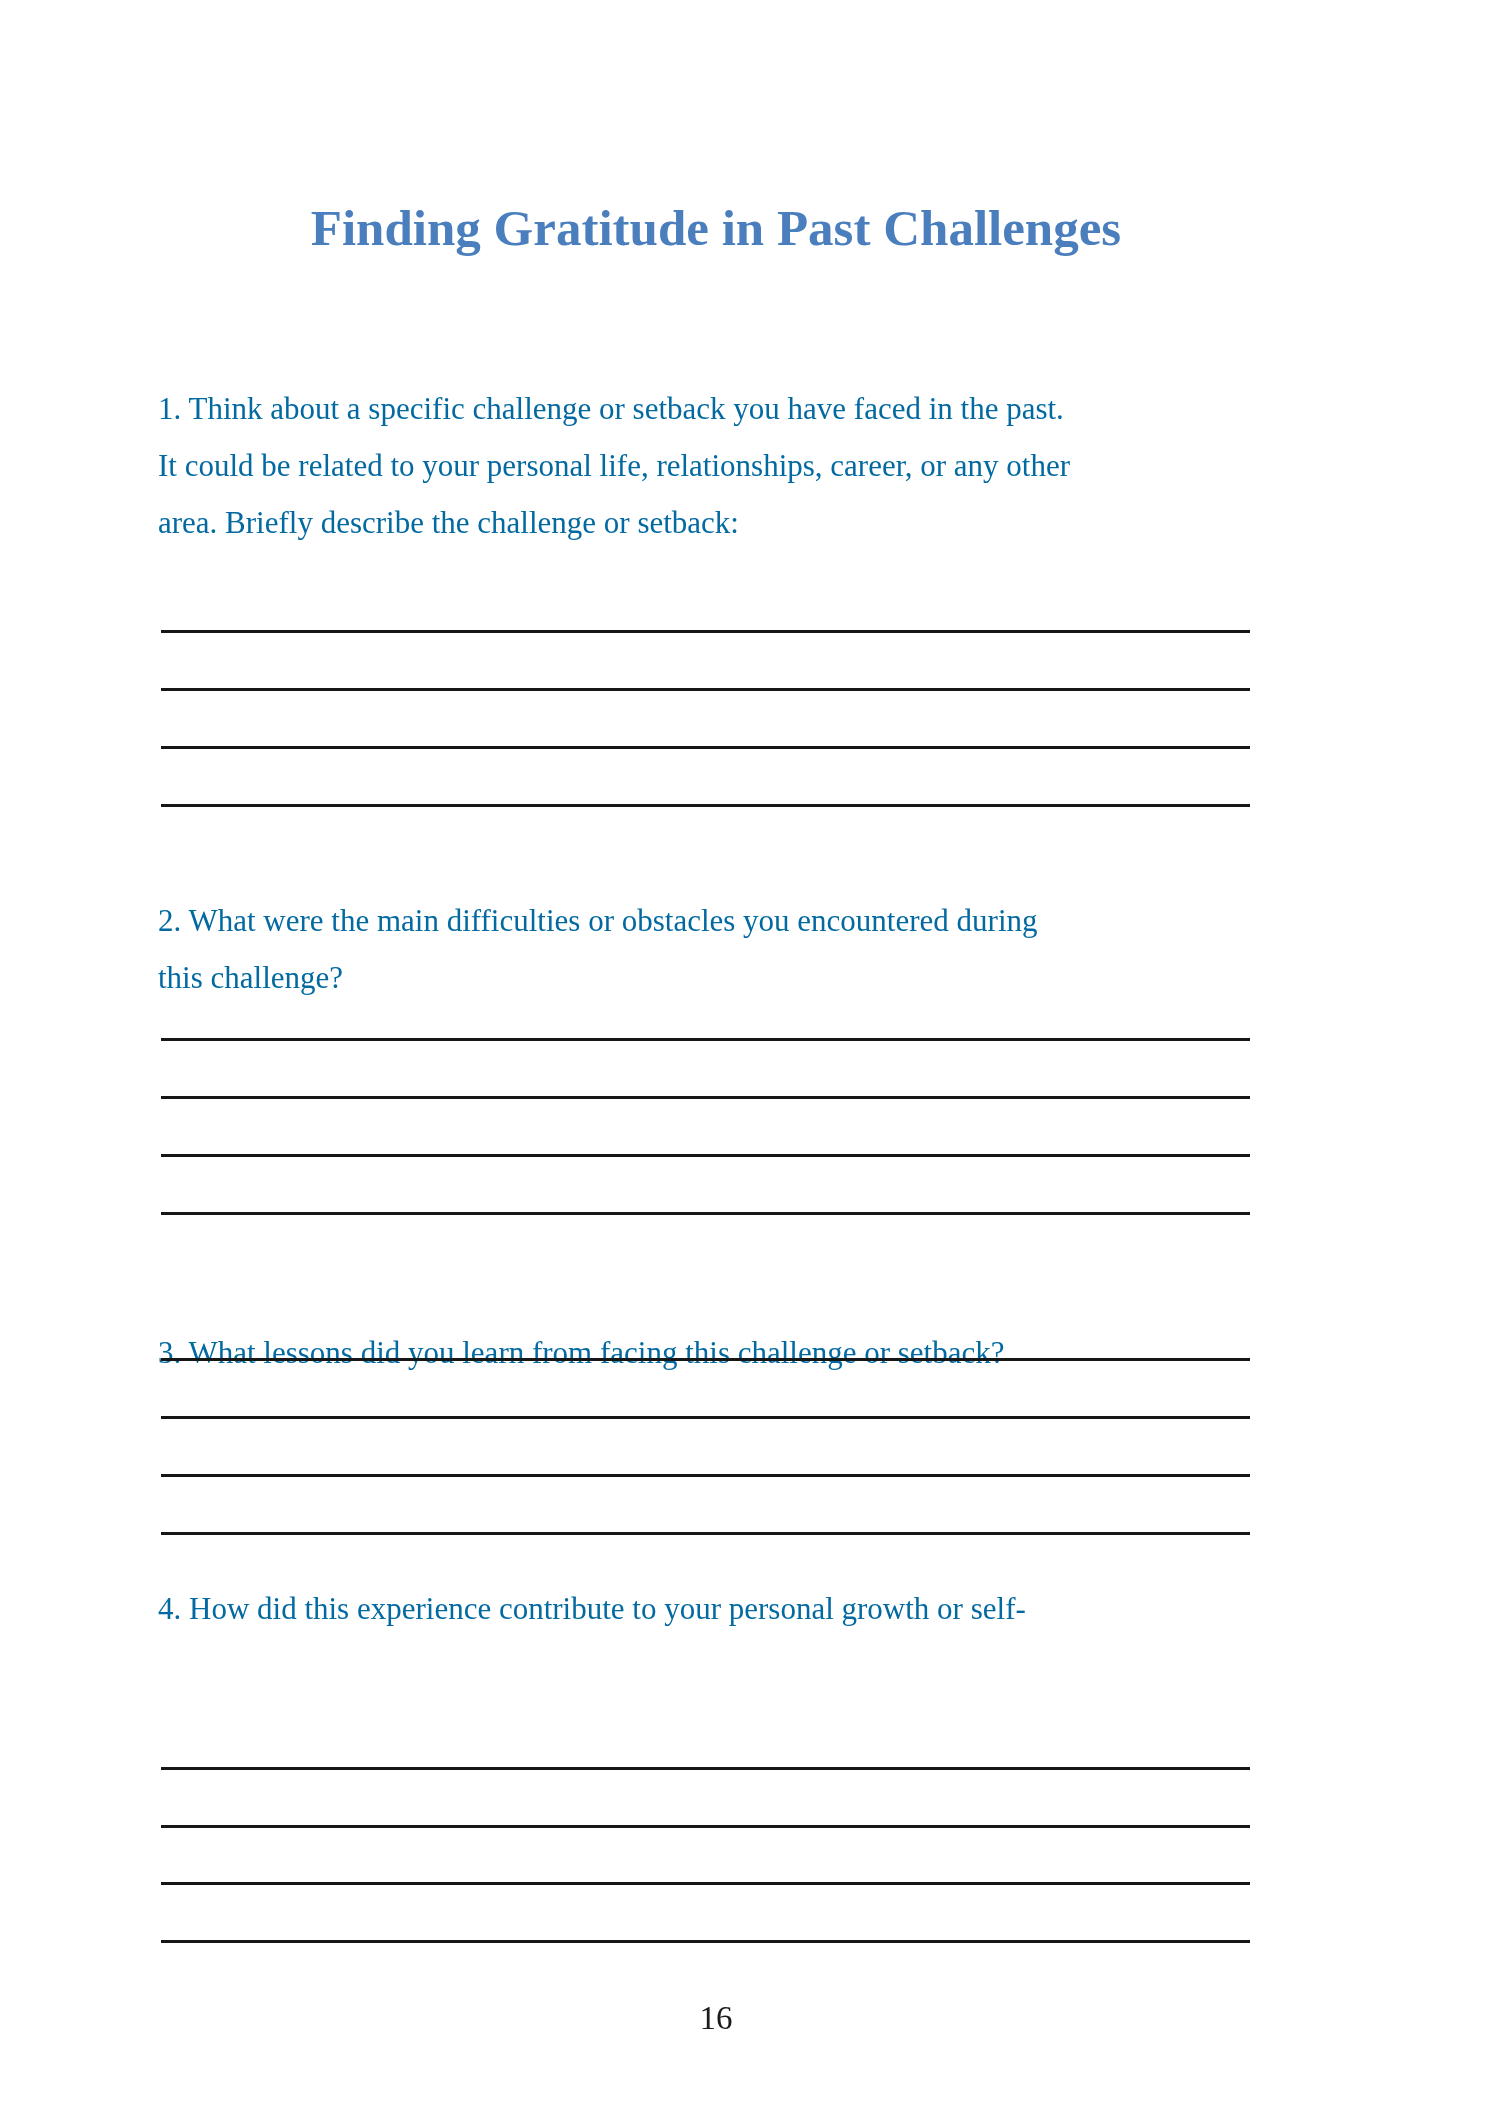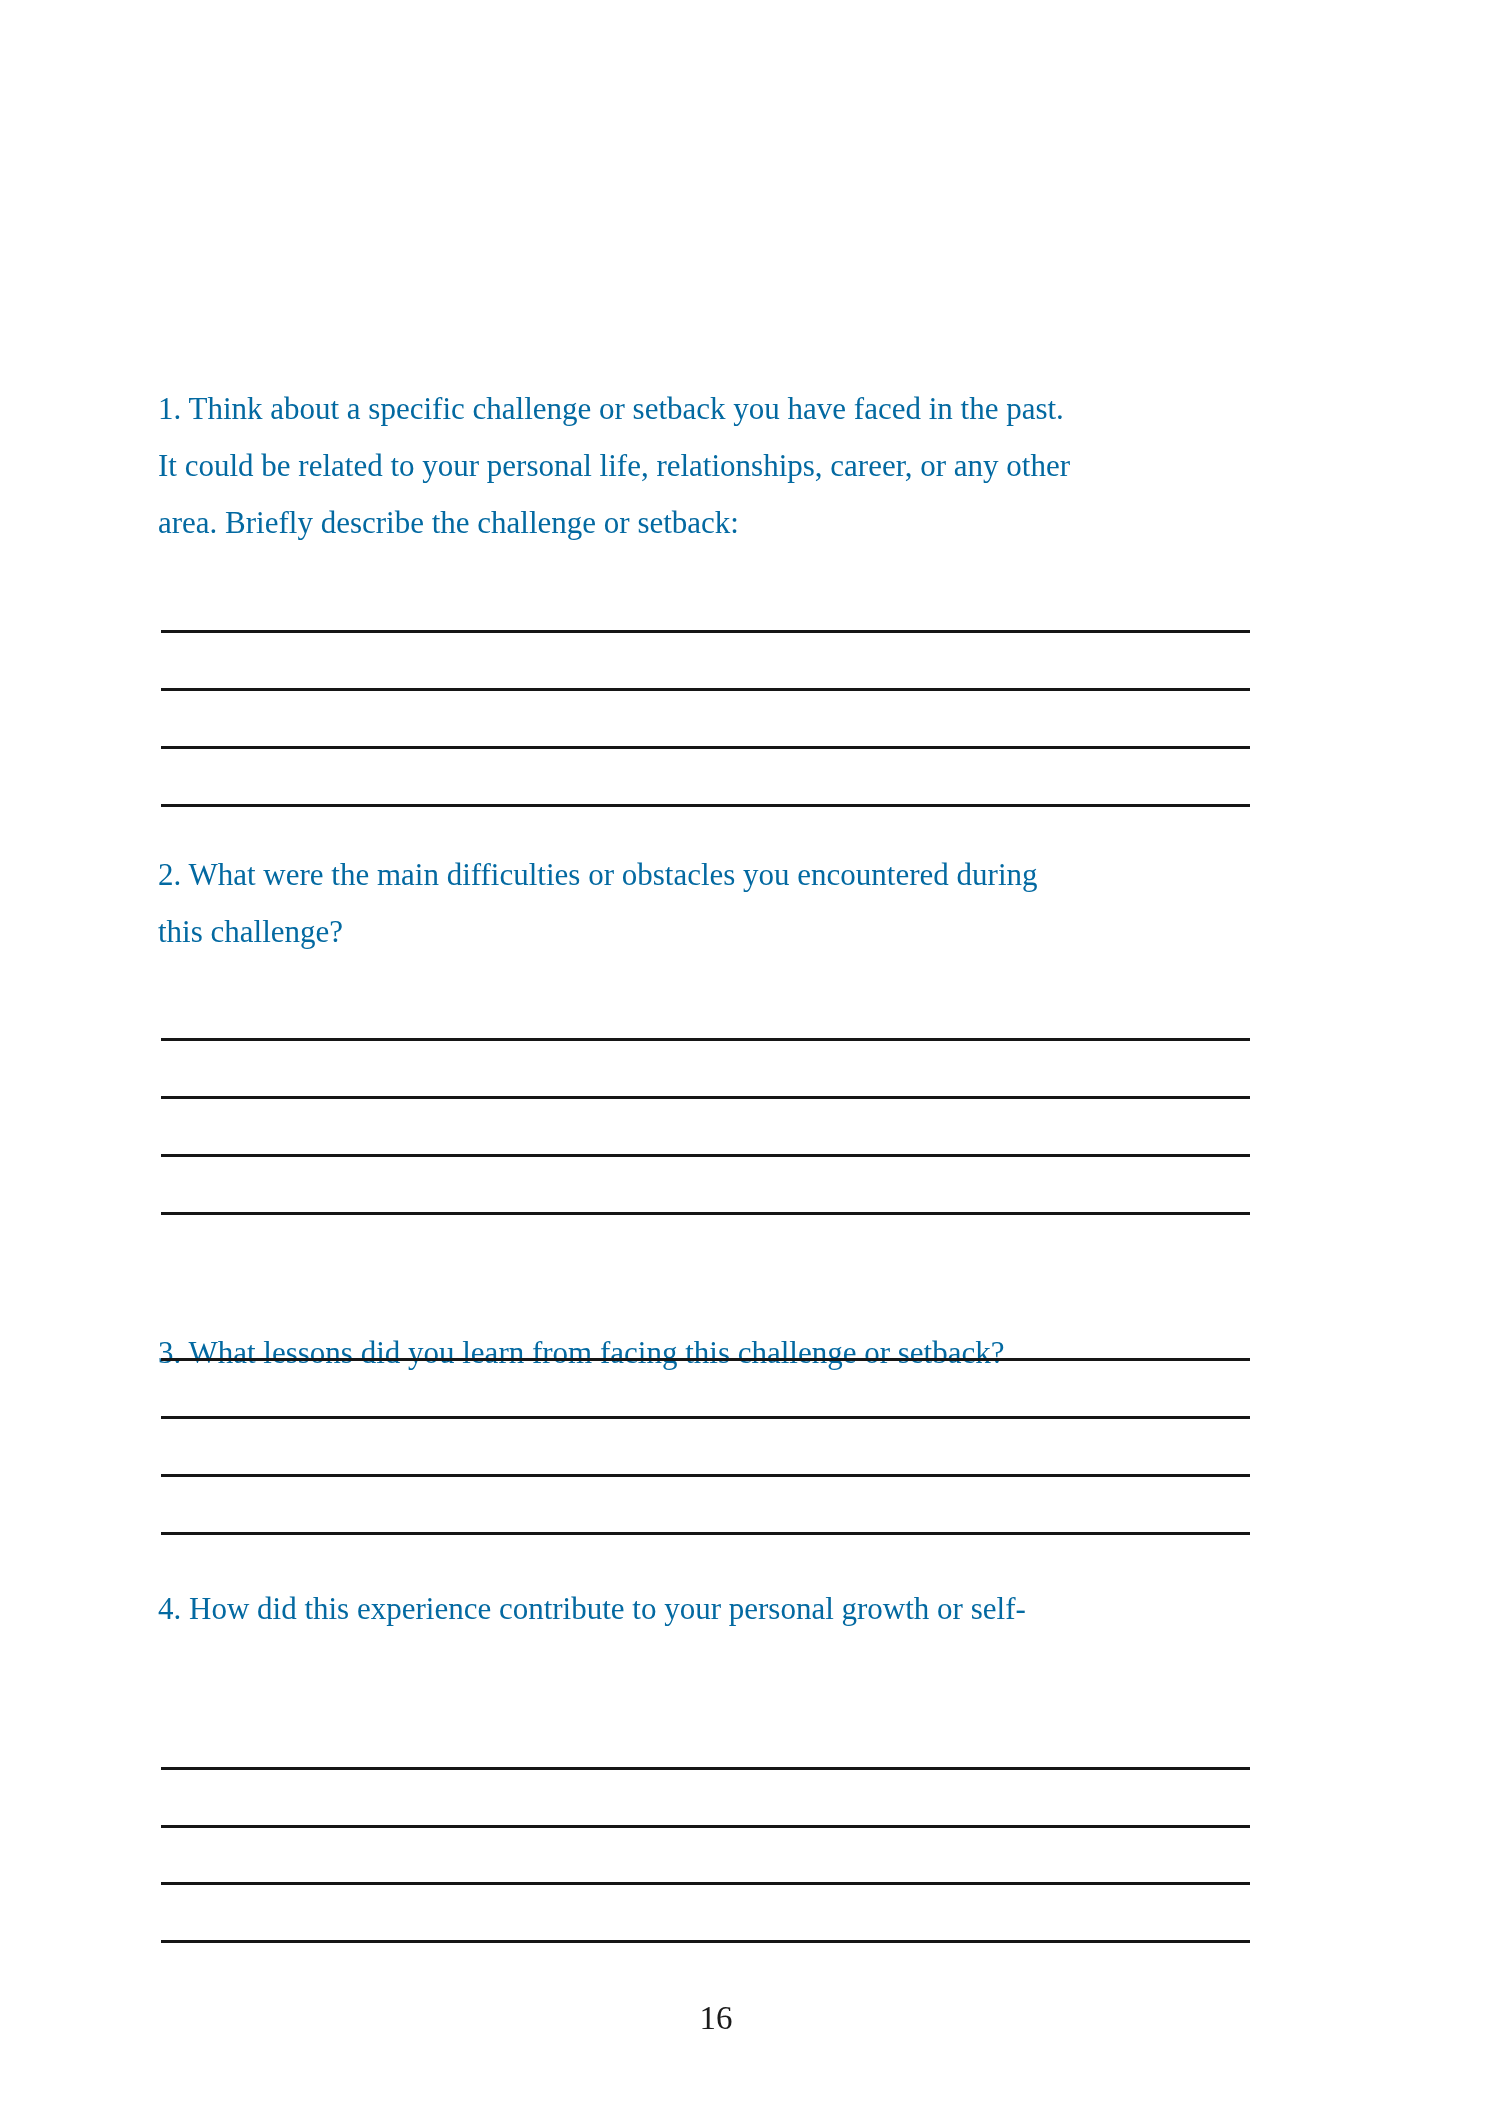--- a/index.html
+++ b/index.html
@@ -31,21 +31,21 @@
     position: absolute;
     left: 158px;
   }
   .q-line {
     font-size: 31px;
     line-height: 57px;
     white-space: nowrap;
     color: #0369a1;
   }
   .q1 { top: 380px; }
-  .q2 { top: 846px; }
+  .q2 { top: 892px; }
   .q3 { top: 1324px; }
   .q4 { top: 1580px; }
   .rule {
     position: absolute;
     left: 161px;
     width: 1089px;
     height: 3px;
     background: #161616;
   }
   .page-number {
@@ -57,20 +57,21 @@
     font-size: 33px;
     line-height: 40px;
     color: #1b1b1b;
   }
 </style>
 </head>
 <body>
 
 <div class="page">
 
+  <div class="doc-title" style="color: rgb(74, 126, 189);">Finding Gratitude in Past Challenges</div>
 
   <div class="question q1">
     <div class="q-line">1. Think about a specific challenge or setback you have faced in the past.</div>
     <div class="q-line">It could be related to your personal life, relationships, career, or any other</div>
     <div class="q-line">area. Briefly describe the challenge or setback:</div>
   </div>
   <div class="rule" style="top:630px"></div>
   <div class="rule" style="top:688px"></div>
   <div class="rule" style="top:746px"></div>
   <div class="rule" style="top:804px"></div>

